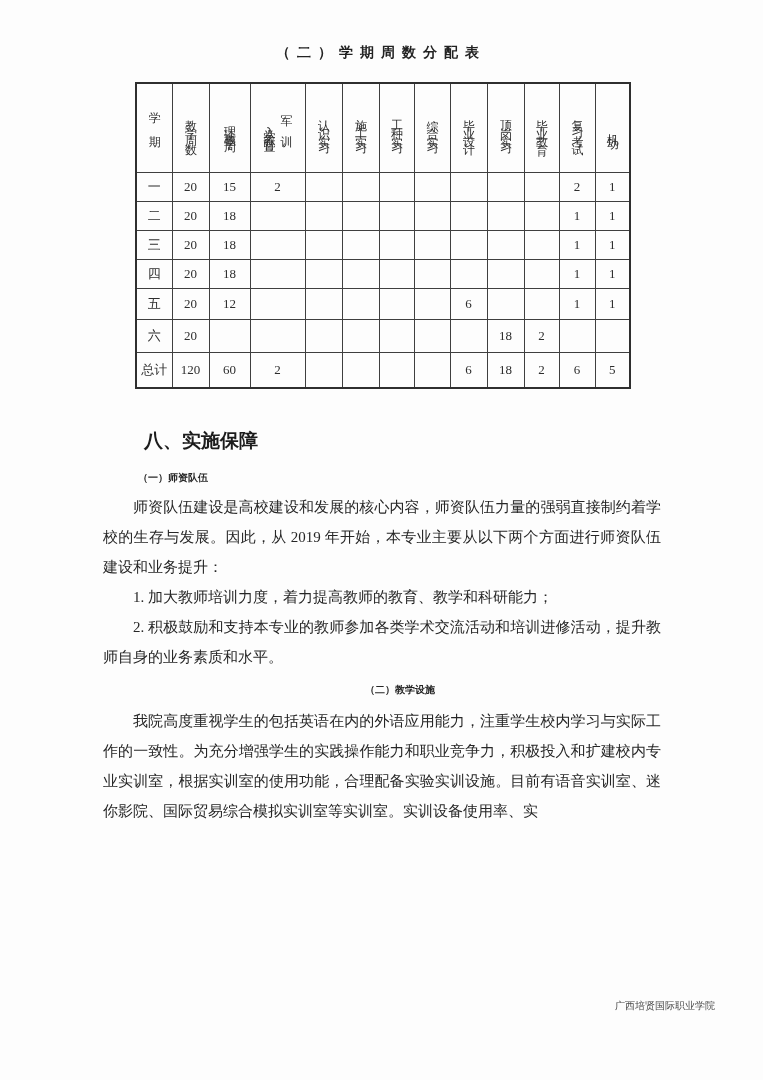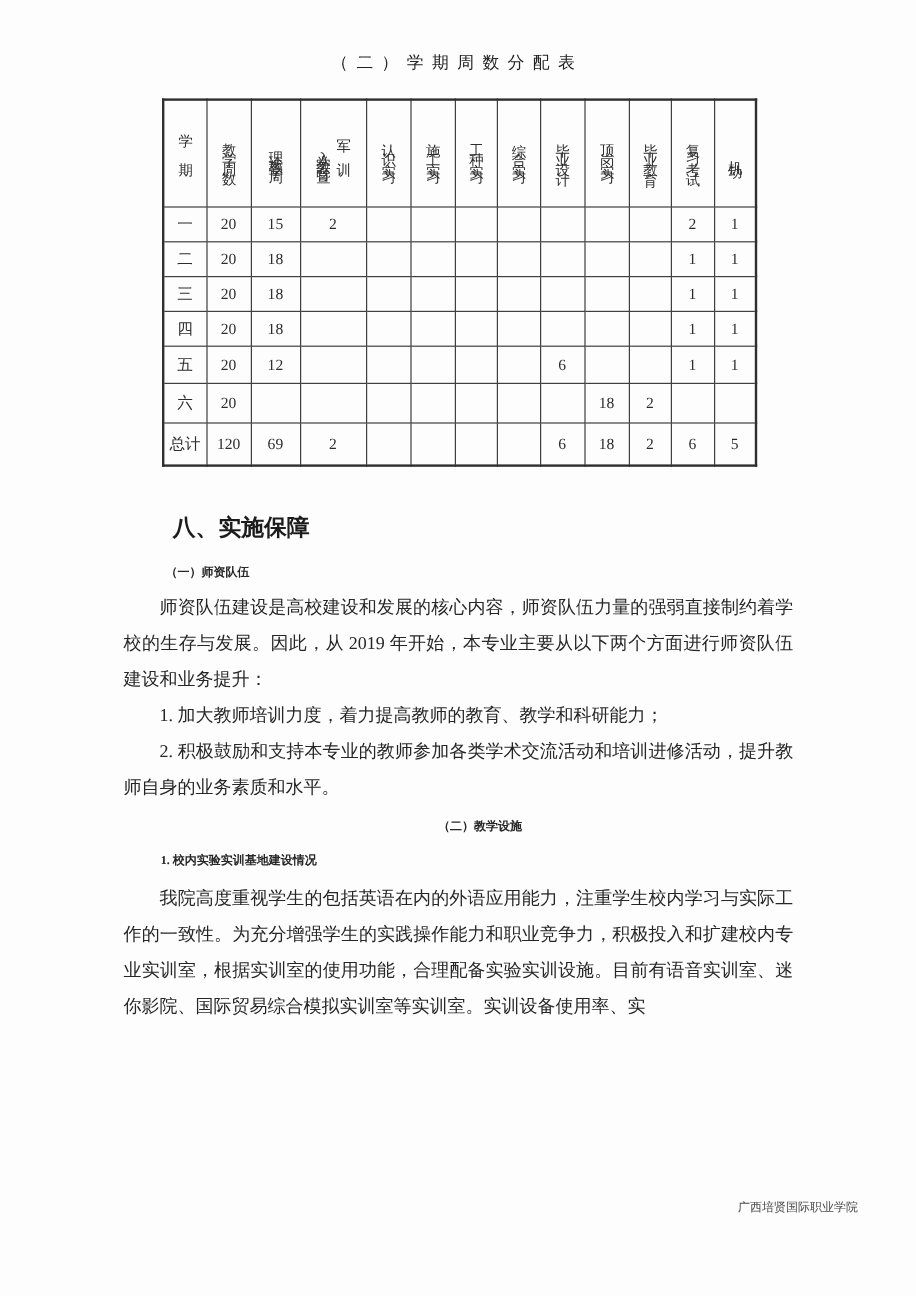--- a/index.html
+++ b/index.html
@@ -9,21 +9,21 @@
     position:relative;
     overflow:hidden;
     font-family:"Liberation Serif","DejaVu Serif",serif;
     color:#2d2d2d;
   }
   
   .doc-title{
     position:absolute;top:44px;left:0;width:684px;
     box-sizing:border-box;padding-left:78px;
     text-align:center;
-    font-size:14px;font-weight:normal;letter-spacing:7px;
+    font-size:14px;font-weight:bold;letter-spacing:7px;
     color:#222;
   }
   
   .weeks-table{
     position:absolute;top:82px;left:135px;
     width:494px;table-layout:fixed;
     border-collapse:collapse;
     border:2px solid #2f2f2f;
   }
   .weeks-table td{
@@ -197,21 +197,21 @@
       <td></td>
       <td></td>
       <td>18</td>
       <td>2</td>
       <td></td>
       <td></td>
     </tr>
     <tr class="r-total">
       <td>总计</td>
       <td>120</td>
-      <td>69</td>
+      <td>60</td>
       <td>2</td>
       <td></td>
       <td></td>
       <td></td>
       <td></td>
       <td>6</td>
       <td>18</td>
       <td>2</td>
       <td>6</td>
       <td>5</td>
@@ -219,17 +219,16 @@
   </tbody>
 </table>
 
 <div class="content">
   <div class="h-main">八、实施保障</div>
   <div class="h-sub">（一）师资队伍</div>
   <p class="body">师资队伍建设是高校建设和发展的核心内容，师资队伍力量的强弱直接制约着学校的生存与发展。因此，从 2019 年开始，本专业主要从以下两个方面进行师资队伍建设和业务提升：</p>
   <p class="body">1. 加大教师培训力度，着力提高教师的教育、教学和科研能力；</p>
   <p class="body">2. 积极鼓励和支持本专业的教师参加各类学术交流活动和培训进修活动，提升教师自身的业务素质和水平。</p>
   <div class="h-sub mid">（二）教学设施</div>
-  <div class="h-sub num">1. 校内实验实训基地建设情况</div>
   <p class="body">我院高度重视学生的包括英语在内的外语应用能力，注重学生校内学习与实际工作的一致性。为充分增强学生的实践操作能力和职业竞争力，积极投入和扩建校内专业实训室，根据实训室的使用功能，合理配备实验实训设施。目前有语音实训室、迷你影院、国际贸易综合模拟实训室等实训室。实训设备使用率、实</p>
 </div>
 
 <div class="footer">广西培贤国际职业学院</div>
 
 </body></html>

